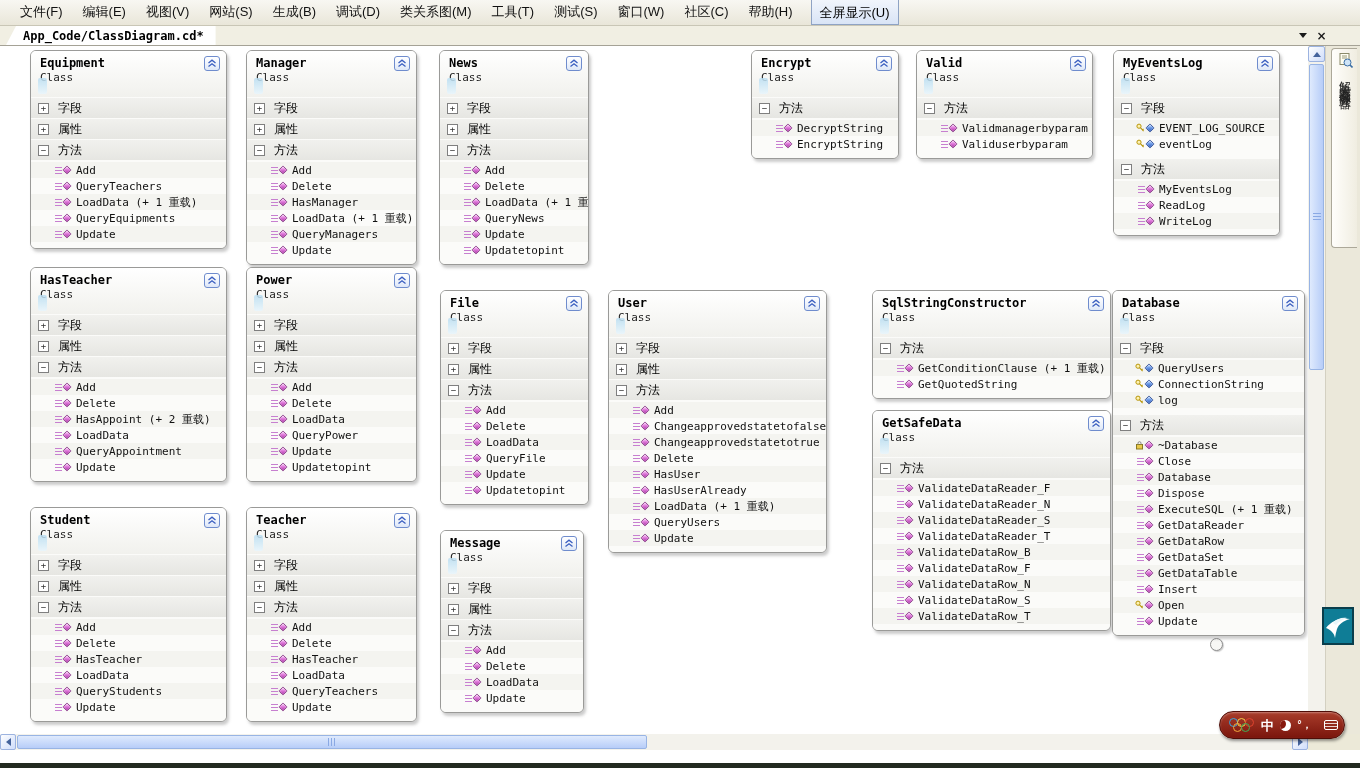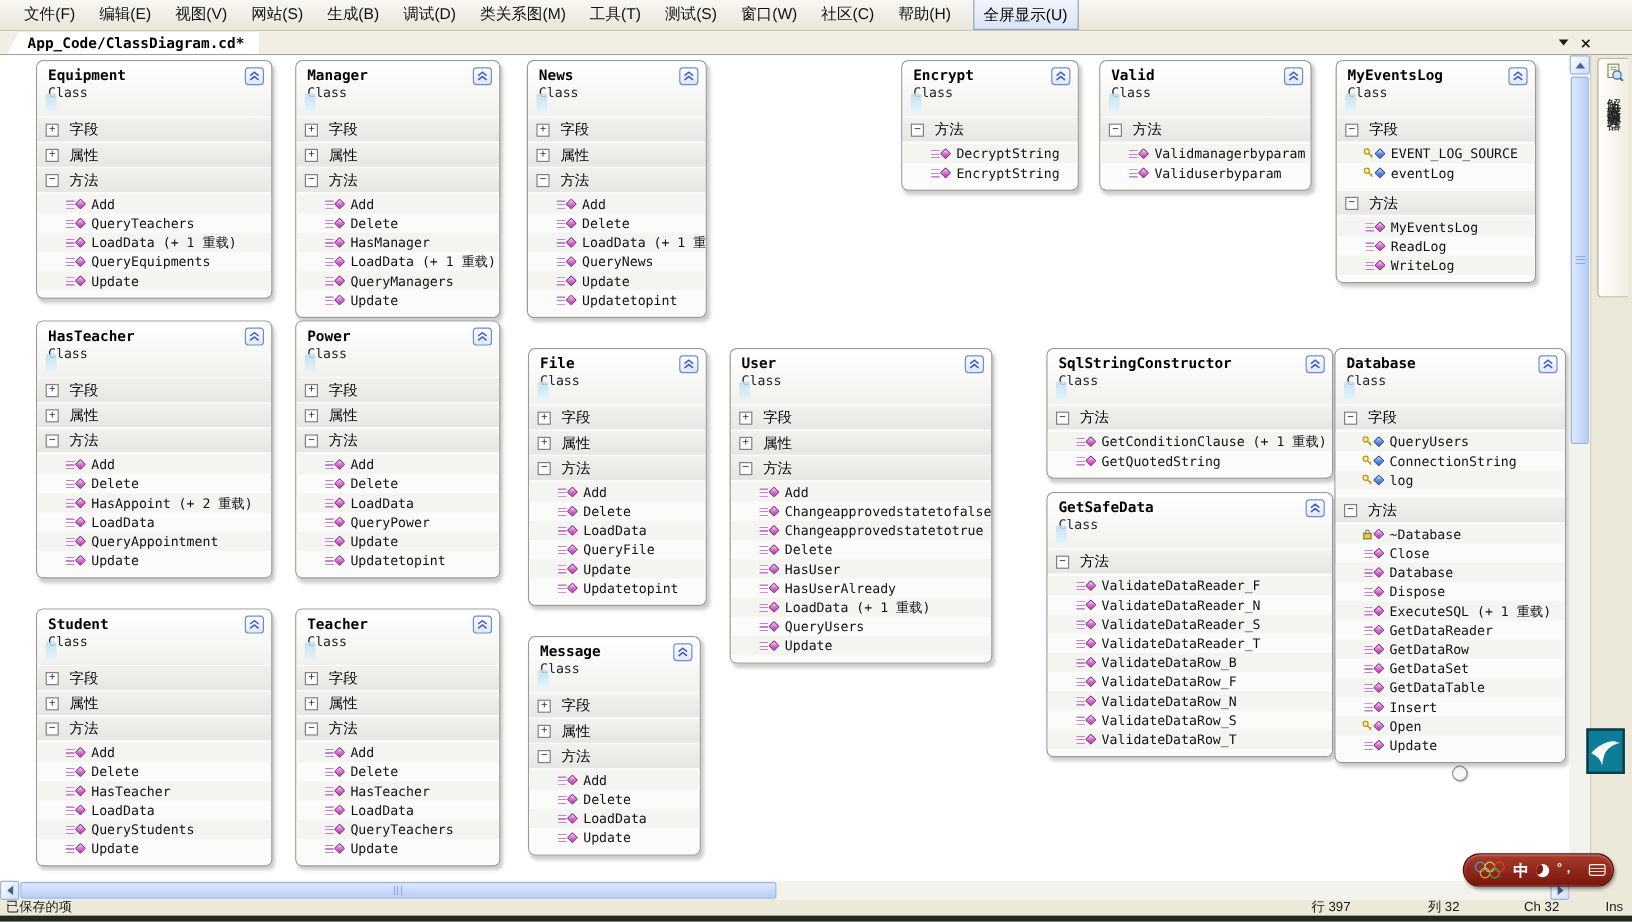--- a/index.html
+++ b/index.html
@@ -1234,27 +1234,20 @@
     <div class="sb-btn" style="left:0; top:0; width:16px; height:16px;">
         <span class="sb-tri-left"></span>
       </div>
     <div class="h-thumb" style="left:17px; width:630px;"></div>
     <div class="sb-btn" style="right:0; top:0; width:16px; height:16px;">
         <span class="sb-tri-right"></span>
       </div>
   </div>
   <div class="corner-fill"></div>
 
-  <div class="statusbar">
-    <span style="left:5px">已保存的项</span>
-    <span style="left:1093px">行 397</span>
-    <span style="left:1190px">列 32</span>
-    <span style="left:1270px">Ch 32</span>
-    <span style="left:1338px">Ins</span>
-  </div>
   <div class="bottom-strip"></div>
 
   <div class="bird-icon">
     <svg width="28" height="30" viewBox="0 0 28 30">
       <path d="M2 17 C8 9 17 6 26 8 C19 10 15 13 13 18 C12 21 11.5 24 11 27 C10 22 7 19 2 17 Z" fill="#ffffff"></path>
       <path d="M9 12 C12 8 18 6 23 7 C18 9 14 11 12 14 Z" fill="#e8f6fa"></path>
     </svg>
   </div>
 
   <div class="ime-bar">

